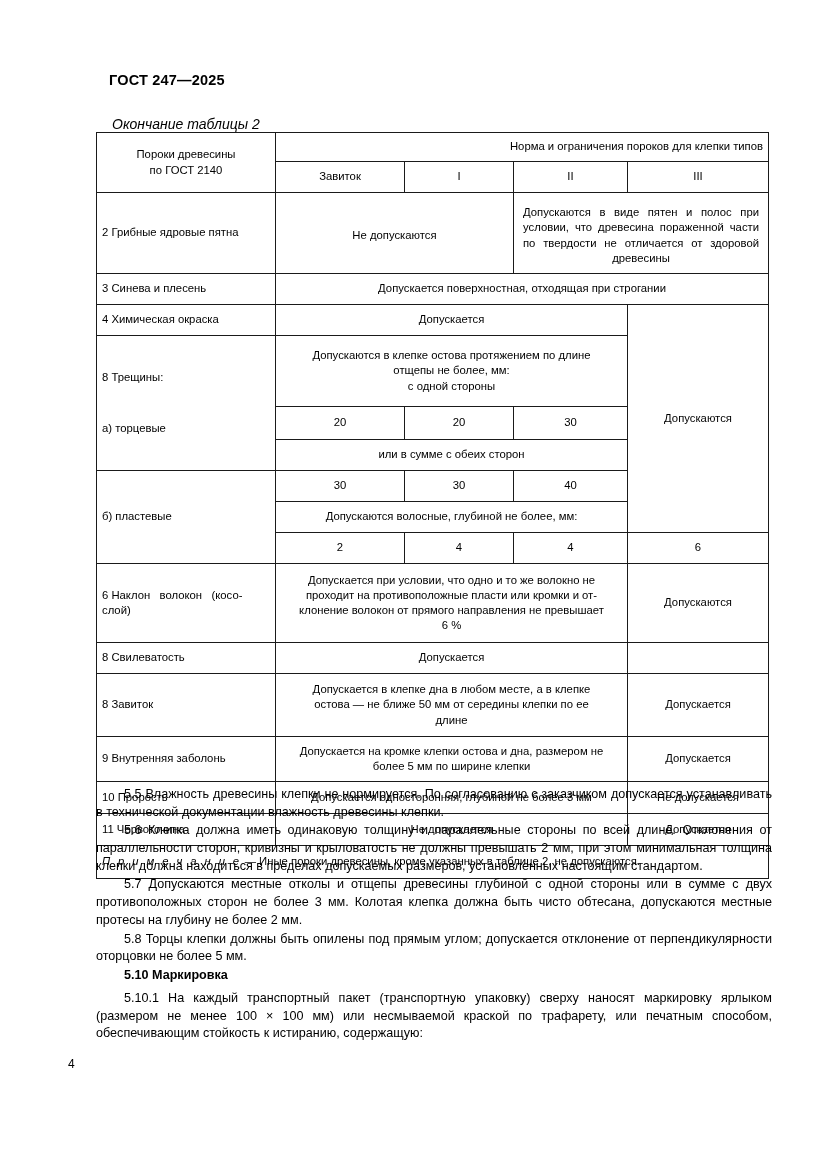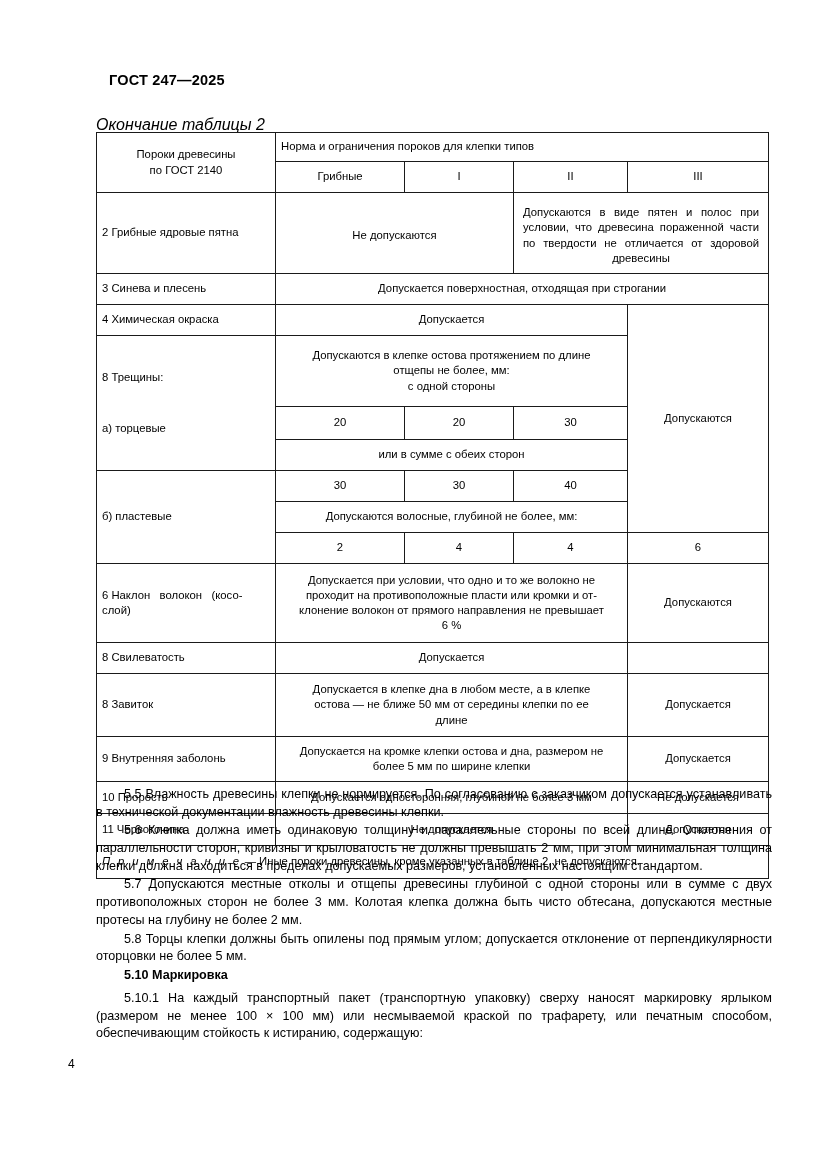--- a/index.html
+++ b/index.html
@@ -27,23 +27,23 @@
   .doc-header {
     position: absolute;
     left: 109px;
     top: 72px;
     font-size: 14.5px;
     font-weight: bold;
     letter-spacing: 0.2px;
   }
   .table-caption {
     position: absolute;
-    left: 96px;
+    left: 112px;
     top: 116px;
-    font-size: 16px;
+    font-size: 14px;
     font-style: italic;
   }
 
   
   .tbl-wrap {
     position: absolute;
     left: 96px;
     top: 132px;
     width: 672px;
   }
@@ -57,21 +57,21 @@
     border: 1px solid #1a1a1a;
     padding: 3px 5px;
     vertical-align: middle;
     font-weight: normal;
     line-height: 1.35;
   }
   .c-center { text-align: center; }
   .c-left   { text-align: left; }
   .vtop     { vertical-align: top; }
   .vmid     { vertical-align: middle; }
-  .hdr-main { text-align: left; }
+  .hdr-main { text-align: right; }
   .justify-cell {
     text-align: justify;
     text-align-last: center;
   }
   .note-cell {
     text-align: left;
     padding: 5px 5px 5px 22px;
     font-size: 11.3px;
   }
   .spaced {
@@ -125,21 +125,21 @@
       <tbody>
 
         <tr>
           <td rowspan="2" class="c-center vmid" style="height:46px">
             <div>Пороки древесины</div>
             <div>по  ГОСТ 2140</div>
           </td>
           <td colspan="4" class="hdr-main" style="height:22px">Норма и ограничения пороков для клепки типов</td>
         </tr>
         <tr>
-          <td class="c-center" style="height:24px">Грибные</td>
+          <td class="c-center" style="height:24px">Завиток</td>
           <td class="c-center">I</td>
           <td class="c-center">II</td>
           <td class="c-center">III</td>
         </tr>
 
         <tr>
           <td class="c-left vtop" style="height:74px">2  Грибные ядровые пятна</td>
           <td colspan="2" class="c-center vtop" style="padding-top:8px">Не допускаются</td>
           <td colspan="2" class="c-center vtop justify-cell" style="padding-top:8px;padding-left:9px;padding-right:9px">Допускаются в виде пятен и полос при условии, что древесина пораженной части по твердости не отличается от здоровой древесины</td>
         </tr>

